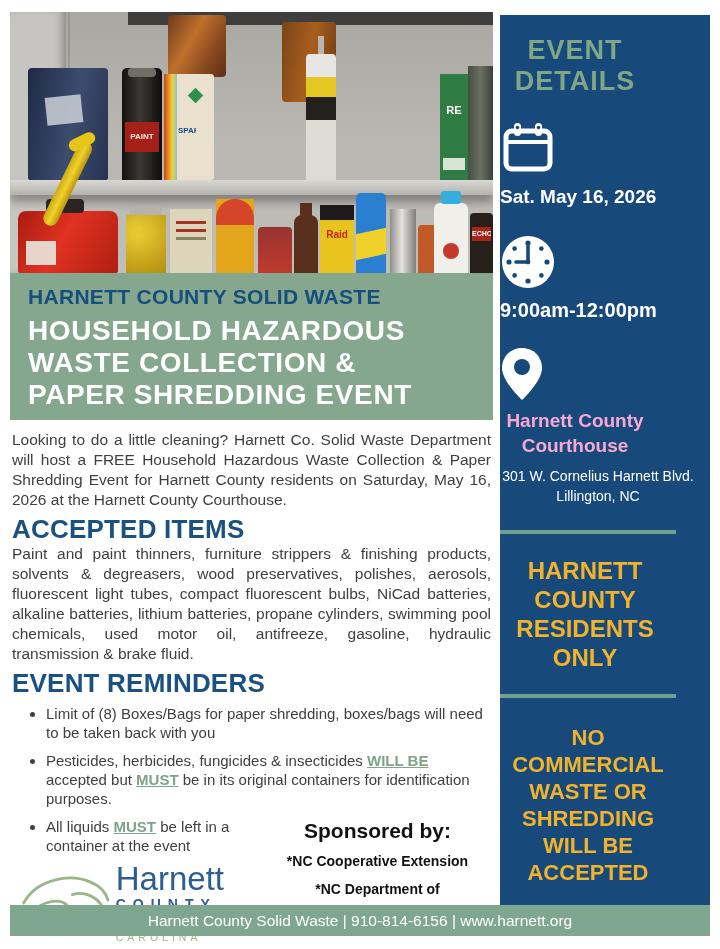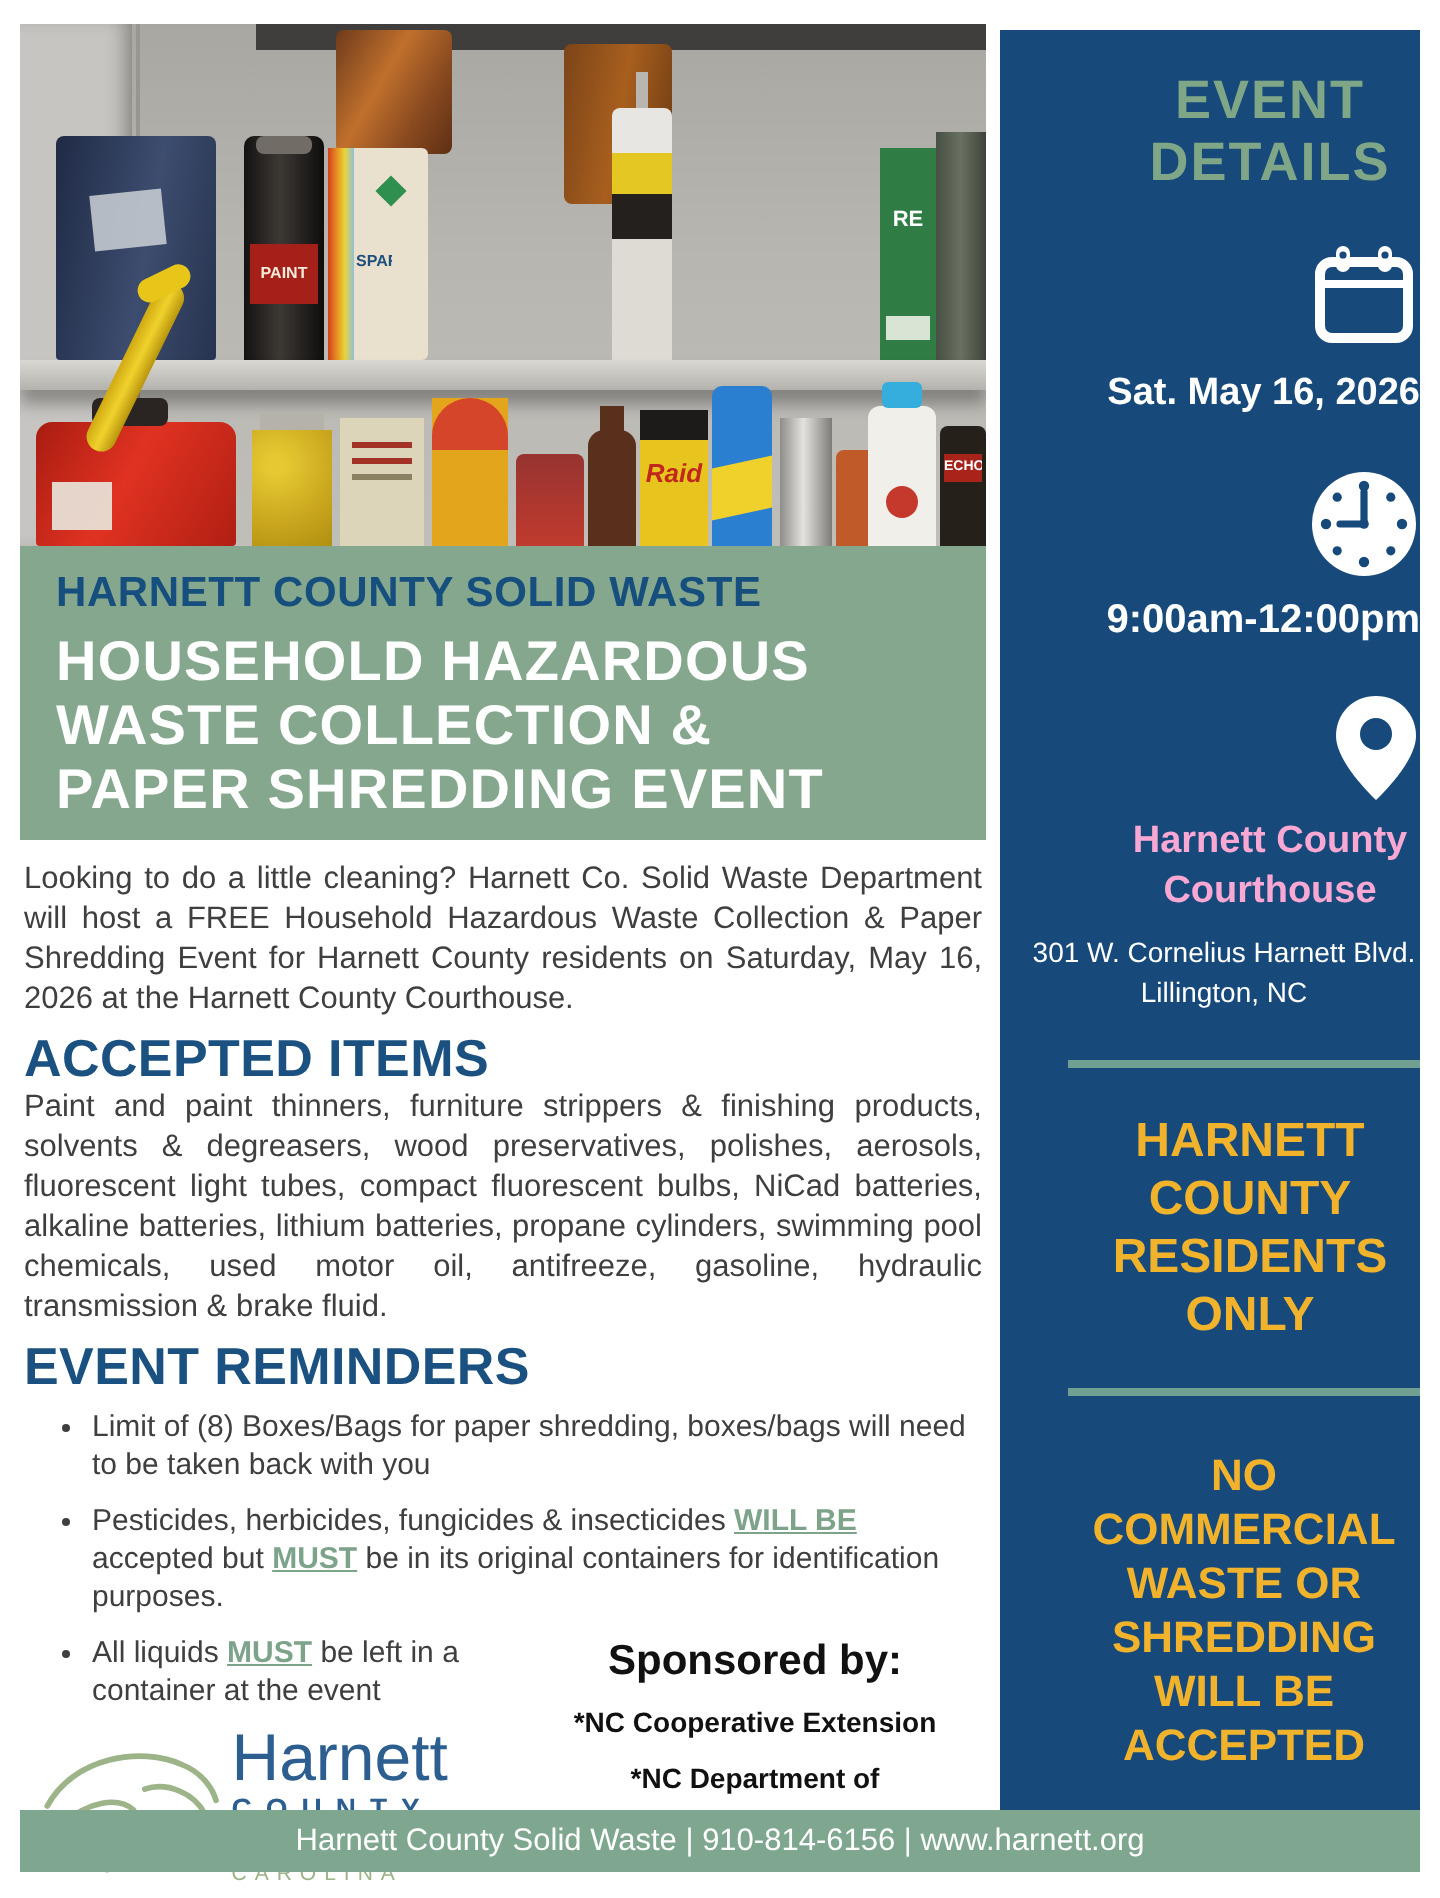--- a/index.html
+++ b/index.html
@@ -90,21 +90,21 @@
       background:#a33327; box-shadow:0 8px 0 #a33327, 0 16px 0 #8a8163; }
   .orange-spray { left:206px; bottom:0; width:38px; height:74px; z-index:4; background:#e2a51c; }
   .orange-spray::before { content:""; position:absolute; left:0; right:0; top:0; height:26px;
       background:#d5452a; border-radius:19px 19px 0 0; }
   .red-cup { left:248px; bottom:0; width:34px; height:46px; z-index:4; border-radius:4px 4px 0 0;
       background:linear-gradient(#973430,#c03a2e); }
   .brown-bottle { left:284px; bottom:0; width:24px; height:58px; z-index:4; background:#58301b; border-radius:8px 8px 0 0; }
   .brown-bottle::before { content:""; position:absolute; left:6px; top:-12px; width:12px; height:14px; background:#58301b; }
   .raid-can { left:310px; bottom:0; width:34px; height:68px; z-index:4; background:#e8c51e; }
   .raid-can::before { content:""; position:absolute; left:0; right:0; top:0; height:15px; background:#1d1b19; }
-  .raid-can .tiny { color:#c0281c; font-size:13px; font-style:italic; margin-top:24px; }
+  .raid-can .tiny { color:#c0281c; font-size:10px; margin-top:24px; }
   .blue-bottle { left:346px; bottom:0; width:30px; height:80px; z-index:4; background:#2a7fd0; border-radius:5px 5px 0 0; }
   .blue-bottle::after { content:""; position:absolute; left:0; right:0; bottom:16px; height:26px;
       background:#f0d02a; transform:skewY(-12deg); }
   .silver-can { left:380px; bottom:0; width:26px; height:64px; z-index:4;
       background:linear-gradient(90deg,#8f8d89,#e4e2de 45%,#7e7c78); }
   .small-orange { left:408px; bottom:0; width:20px; height:48px; z-index:4; background:#c05a28; border-radius:4px 4px 0 0; }
   .white-jug { left:424px; bottom:0; width:34px; height:70px; z-index:5; background:#f1efe9; border-radius:6px 6px 0 0; }
   .white-jug::before { content:""; position:absolute; left:7px; top:-12px; width:20px; height:13px;
       background:#35aede; border-radius:3px; }
   .white-jug::after { content:""; position:absolute; left:9px; bottom:14px; width:16px; height:16px;
@@ -137,21 +137,21 @@
   .logo-county { color:#2d5e90; font-size:14px; font-weight:bold; letter-spacing:7px; line-height:18px; }
   .logo-rule { height:2px; background:#b0b0ae; margin:2px 0 2px 0; width:132px; }
   .logo-state { color:#9cb488; font-size:10.5px; letter-spacing:4px; line-height:12px; }
 
   .sponsored { flex:1; text-align:center; padding-top:2px; }
   .sponsored-h { color:#111111; font-size:21px; font-weight:bold; margin-bottom:10px; }
   .sponsored-line { color:#111111; font-size:14px; font-weight:bold; margin-bottom:12px; }
 
   
   .sidebar { position:absolute; left:500px; top:15px; width:210px; height:920px;
-      background:#174a7a; display:flex; flex-direction:column; align-items:flex-end; text-align:center; }
+      background:#174a7a; display:flex; flex-direction:column; align-items:flex-start; text-align:center; }
   .ed-title { margin-top:20px; width:150px; color:#7ea687; font-size:27px; font-weight:bold;
       line-height:31px; letter-spacing:1px; }
   .sb-icon { display:block; }
   .icon-cal { margin-top:24px; }
   .sb-date { margin-top:10px; color:#ffffff; font-size:19px; font-weight:bold; line-height:23px; }
   .icon-clock { margin-top:26px; }
   .sb-time { margin-top:8px; color:#ffffff; font-size:20px; font-weight:bold; line-height:24px; }
   .icon-pin { margin-top:24px; }
   .sb-venue { margin-top:6px; width:150px; color:#f9a8d4; font-size:19px; font-weight:bold; line-height:25px; }
   .sb-address { margin-top:8px; width:196px; color:#ffffff; font-size:14px; line-height:20px; }

